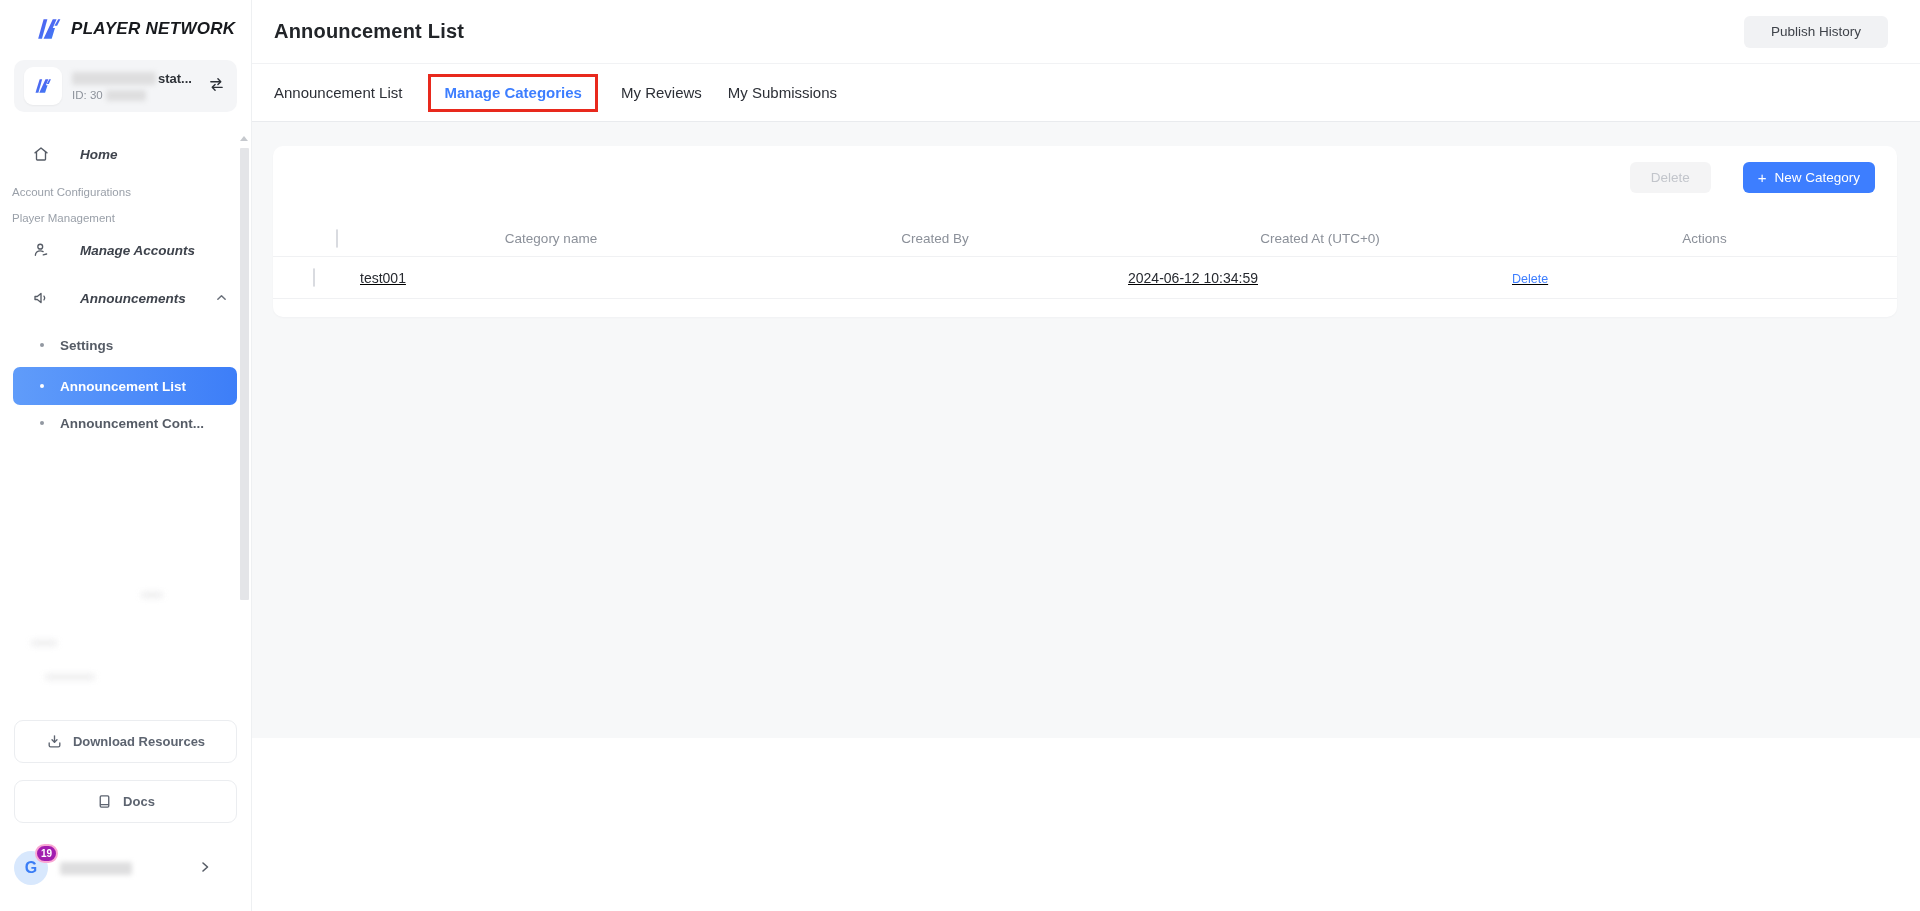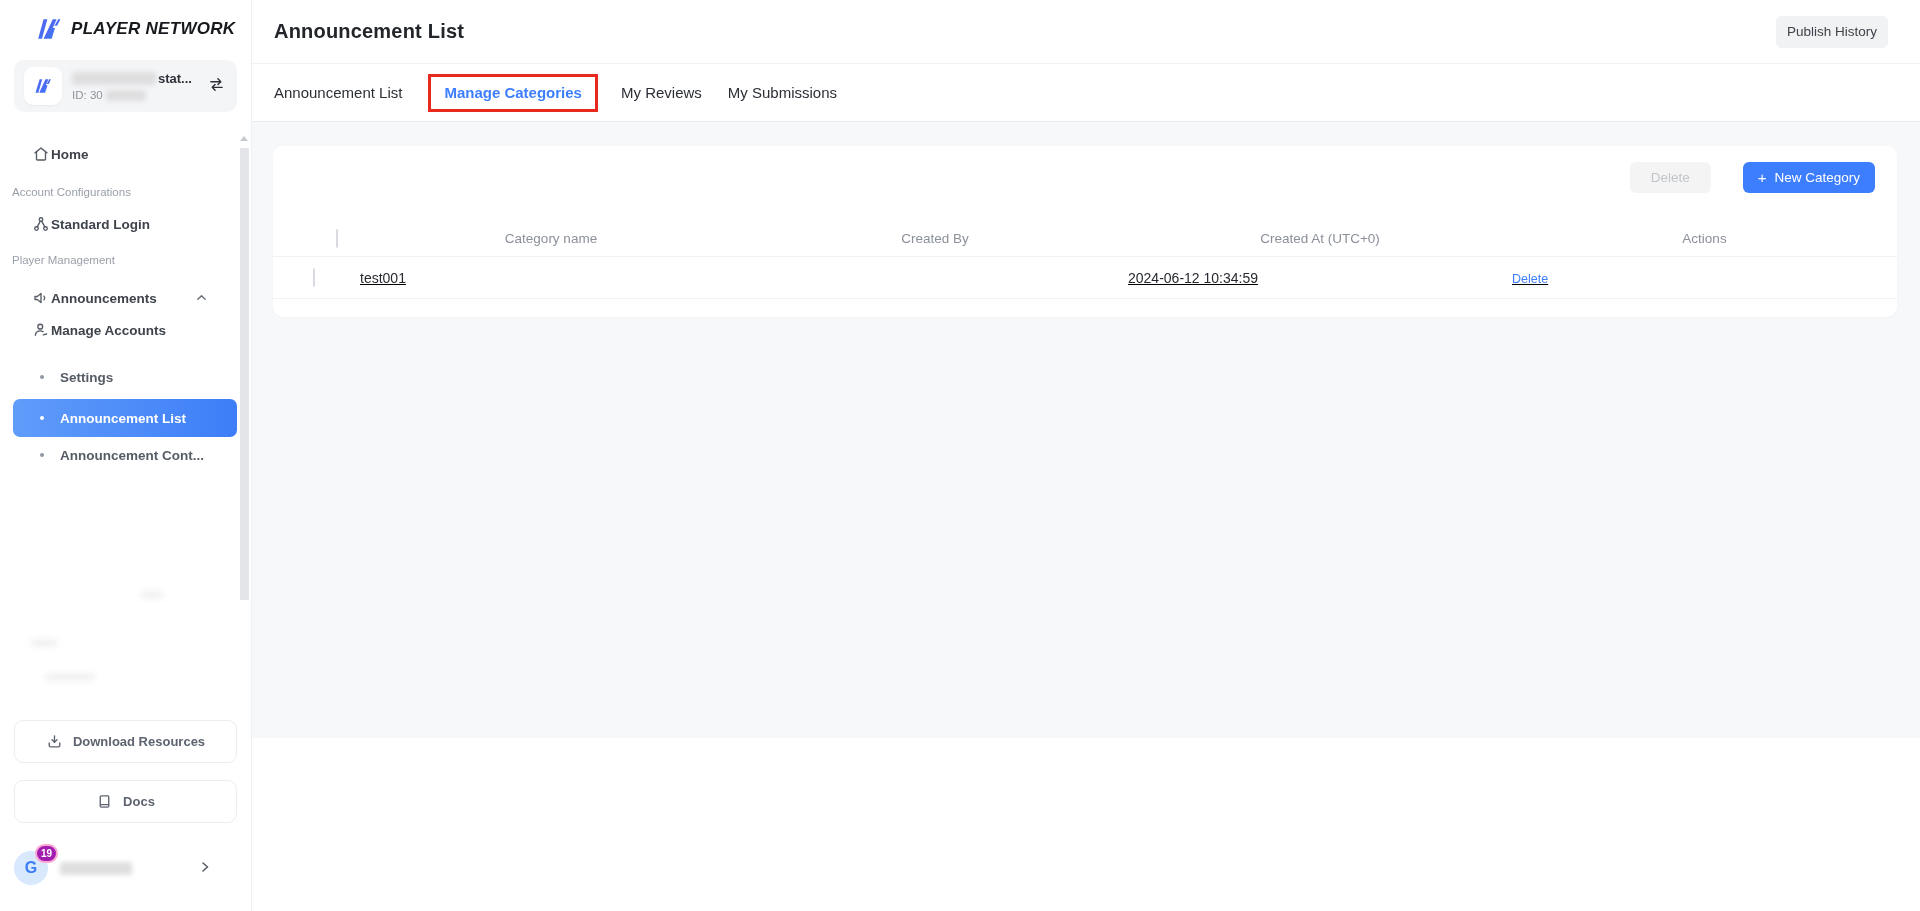--- a/index.html
+++ b/index.html
@@ -19,21 +19,21 @@
   .account-line1 { display:flex; align-items:center; gap:2px; }
   .mask { background:#dededf; border-radius:2px; filter:blur(2.5px); }
   .m-name { width:84px; height:13px; }
   .name-suffix { font-size:13px; font-weight:700; color:#2e3238; }
   .account-line2 { display:flex; align-items:center; gap:3px; margin-top:3px; }
   .id-text { font-size:11.5px; color:#8d929b; }
   .m-id { width:40px; height:11px; }
   .swap-icon svg { width:17px; height:17px; }
 
   .nav { margin-top:26px; }
-  .nav-row { display:flex; align-items:center; gap:1px; height:32px; padding:0 44px 0 32px; cursor:pointer; }
+  .nav-row { display:flex; align-items:center; gap:30px; height:32px; padding:0 44px 0 32px; cursor:pointer;font-style:italic; }
   .nav-row svg { width:18px; height:18px; flex:0 0 18px; }
   .nav-label { font-size:13.5px; font-weight:700; color:#3e434c; white-space:nowrap; }
   .section-label { font-size:11.5px; color:#9aa0a9; padding:0 0 0 12px; margin-top:16px; margin-bottom:10px; white-space:nowrap; }
   .gap-a { margin-top:14px; } .gap-b { margin-top:16px; } .gap-c { margin-top:15px; }
   .chev-up { margin-left:auto; }
   .chev-up svg { width:11px; height:11px; }
   .sub-row { display:flex; align-items:center; gap:16px; height:32px; padding:0 14px 0 40px; cursor:pointer; }
   .dot { width:4px; height:4px; border-radius:50%; background:#9298a1; flex:0 0 4px; }
   .sub-label { font-size:13.5px; font-weight:700; color:#565c66; white-space:nowrap;text-align:center; }
   .sub-active { height:38px; margin:6px 14px 2px 13px; padding:0 0 0 27px; border-radius:7px;
@@ -58,21 +58,21 @@
   .badge { position:absolute; top:-7px; right:-10px; min-width:19px; height:19px; padding:0 4px; background:#a21caf; border:2px solid #f9a8d4; border-radius:10px; color:#fff; font-size:10px; font-weight:700; display:flex; align-items:center; justify-content:center; }
   .m-user { width:72px; height:13px; margin-left:12px; }
   .user-chev { margin-left:auto; margin-right:26px; }
   .user-chev svg { width:12px; height:12px; }
 
   
   .main { flex:1; background:#f7f8f9; display:flex; flex-direction:column; }
   .topbar { background:#fff; }
   .topbar-row1 { height:64px; display:flex; align-items:center; justify-content:space-between; padding:0 32px 0 22px; border-bottom:1px solid #f1f2f4; }
   .page-title { font-size:20px; font-weight:600; color:#222529; letter-spacing:.2px; }
-  .btn-publish { height:32px; padding:0 11px; background:#f1f2f4; border:none; border-radius:6px; font-size:13.5px; color:#3f434a; font-family:inherit; cursor:pointer; }
+  .btn-publish { height:32px; padding:0 27px; background:#f1f2f4; border:none; border-radius:6px; font-size:13.5px; color:#3f434a; font-family:inherit; cursor:pointer; }
   .topbar-row2 { height:58px; display:flex; align-items:center; padding:0 22px; border-bottom:1px solid #e9ebee; }
   .tab { font-size:15px; font-weight:500; color:#2c2f36; margin-right:26px; cursor:pointer; white-space:nowrap; }
   .annotation-box { border:3px solid #e8291d; padding:7px 13px; margin-right:23px; }
   .tab-active { color:#3d7eff; font-weight:600; margin-right:0; }
 
   .card { background:#fff; border-radius:10px; margin:24px 23px 0 21px; height:171px; box-shadow:0 1px 2px rgba(20,30,50,.03); }
   .card-toolbar { display:flex; justify-content:flex-end; align-items:center; gap:32px; padding:16px 22px 0 0; }
   .btn-delete { height:31px; padding:0 21px; background:#f4f4f5; border:none; border-radius:6px; font-size:13.5px; color:#c2c5cb; font-family:inherit; cursor:pointer; }
   .btn-new-cat { height:31px; padding:0 15px; background:#3d7eff; border:none; border-radius:6px; font-size:13.5px; color:#fff; font-family:inherit; cursor:pointer; display:flex; align-items:center; gap:8px; }
   .plus-glyph { font-size:15px; font-weight:400; line-height:1; }
@@ -143,53 +143,43 @@
       <div class="nav-row">
         <svg viewBox="0 0 24 24" fill="none" stroke="#565c66" stroke-width="1.8" stroke-linecap="round" stroke-linejoin="round">
           <path d="M4 10.5 L12 4 L20 10.5"></path>
             <path d="M6 9.5 V19 a1 1 0 0 0 1 1 h10 a1 1 0 0 0 1-1 V9.5"></path>
         </svg>
         <span class="nav-label">Home</span>
       </div>
 
       <div class="section-label">Account Configurations</div>
 
+
+      <div class="section-label gap-a">Player Management</div>
+
       <div class="nav-row">
         <svg viewBox="0 0 24 24" fill="none" stroke="#565c66" stroke-width="1.8" stroke-linecap="round" stroke-linejoin="round">
-          <circle cx="12" cy="6" r="2.4"></circle>
-            <circle cx="6" cy="18" r="2.4"></circle>
-            <circle cx="18" cy="18" r="2.4"></circle>
-          <path d="M11 8.2 L7 15.8"></path>
-            <path d="M13 8.2 L17 15.8"></path>
-        </svg>
-        <span class="nav-label">Standard Login</span>
-      </div>
-
-      <div class="section-label gap-a">Player Management</div>
+          <circle cx="11" cy="7.5" r="3.2"></circle>
+            <path d="M4.5 19 c0-3.6 2.9-5.8 6.5-5.8 1.4 0 2.7.3 3.8 1"></path>
+            <path d="M15 18.5 l4.5-1.2"></path>
+        </svg>
+        <span class="nav-label">Manage Accounts</span>
+      </div>
 
       <div class="nav-row gap-b">
         <svg viewBox="0 0 24 24" fill="none" stroke="#565c66" stroke-width="1.8" stroke-linecap="round" stroke-linejoin="round">
           <path d="M4 10 v4 h3 l5 4 V6 l-5 4 Z"></path>
             <path d="M16 9.5 a4 4 0 0 1 0 5"></path>
         </svg>
         <span class="nav-label">Announcements</span>
         <span class="chev-up">
           <svg viewBox="0 0 12 12" fill="none" stroke="#6a707a" stroke-width="1.6" stroke-linecap="round" stroke-linejoin="round">
               <path d="M2 8 L6 4 L10 8"></path>
             </svg>
         </span>
-      </div>
-
-      <div class="nav-row">
-        <svg viewBox="0 0 24 24" fill="none" stroke="#565c66" stroke-width="1.8" stroke-linecap="round" stroke-linejoin="round">
-          <circle cx="11" cy="7.5" r="3.2"></circle>
-            <path d="M4.5 19 c0-3.6 2.9-5.8 6.5-5.8 1.4 0 2.7.3 3.8 1"></path>
-            <path d="M15 18.5 l4.5-1.2"></path>
-        </svg>
-        <span class="nav-label">Manage Accounts</span>
       </div>
 
       <div class="sub-row gap-c">
         <span class="dot"></span>
         <span class="sub-label">Settings</span>
       </div>
 
       <div class="sub-row sub-active">
         <span class="dot"></span>
         <span class="sub-label">Announcement List</span>

